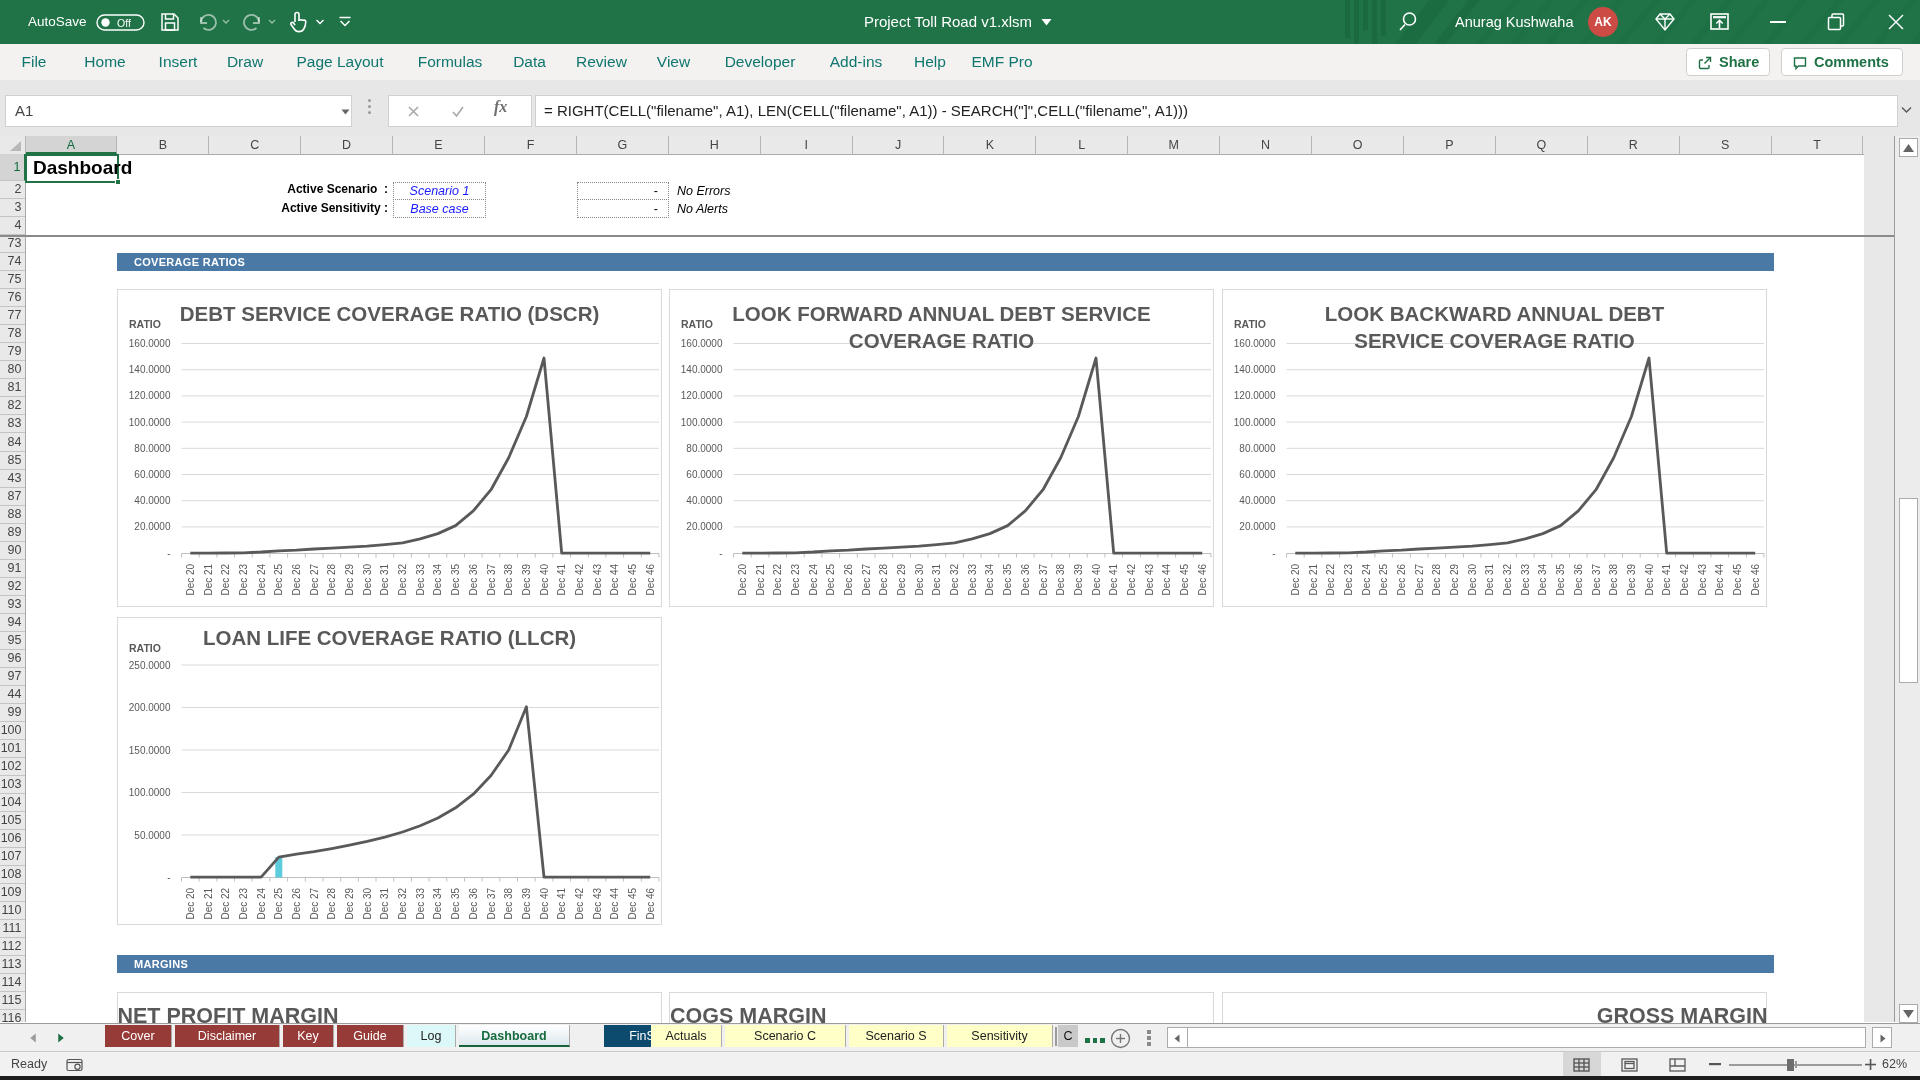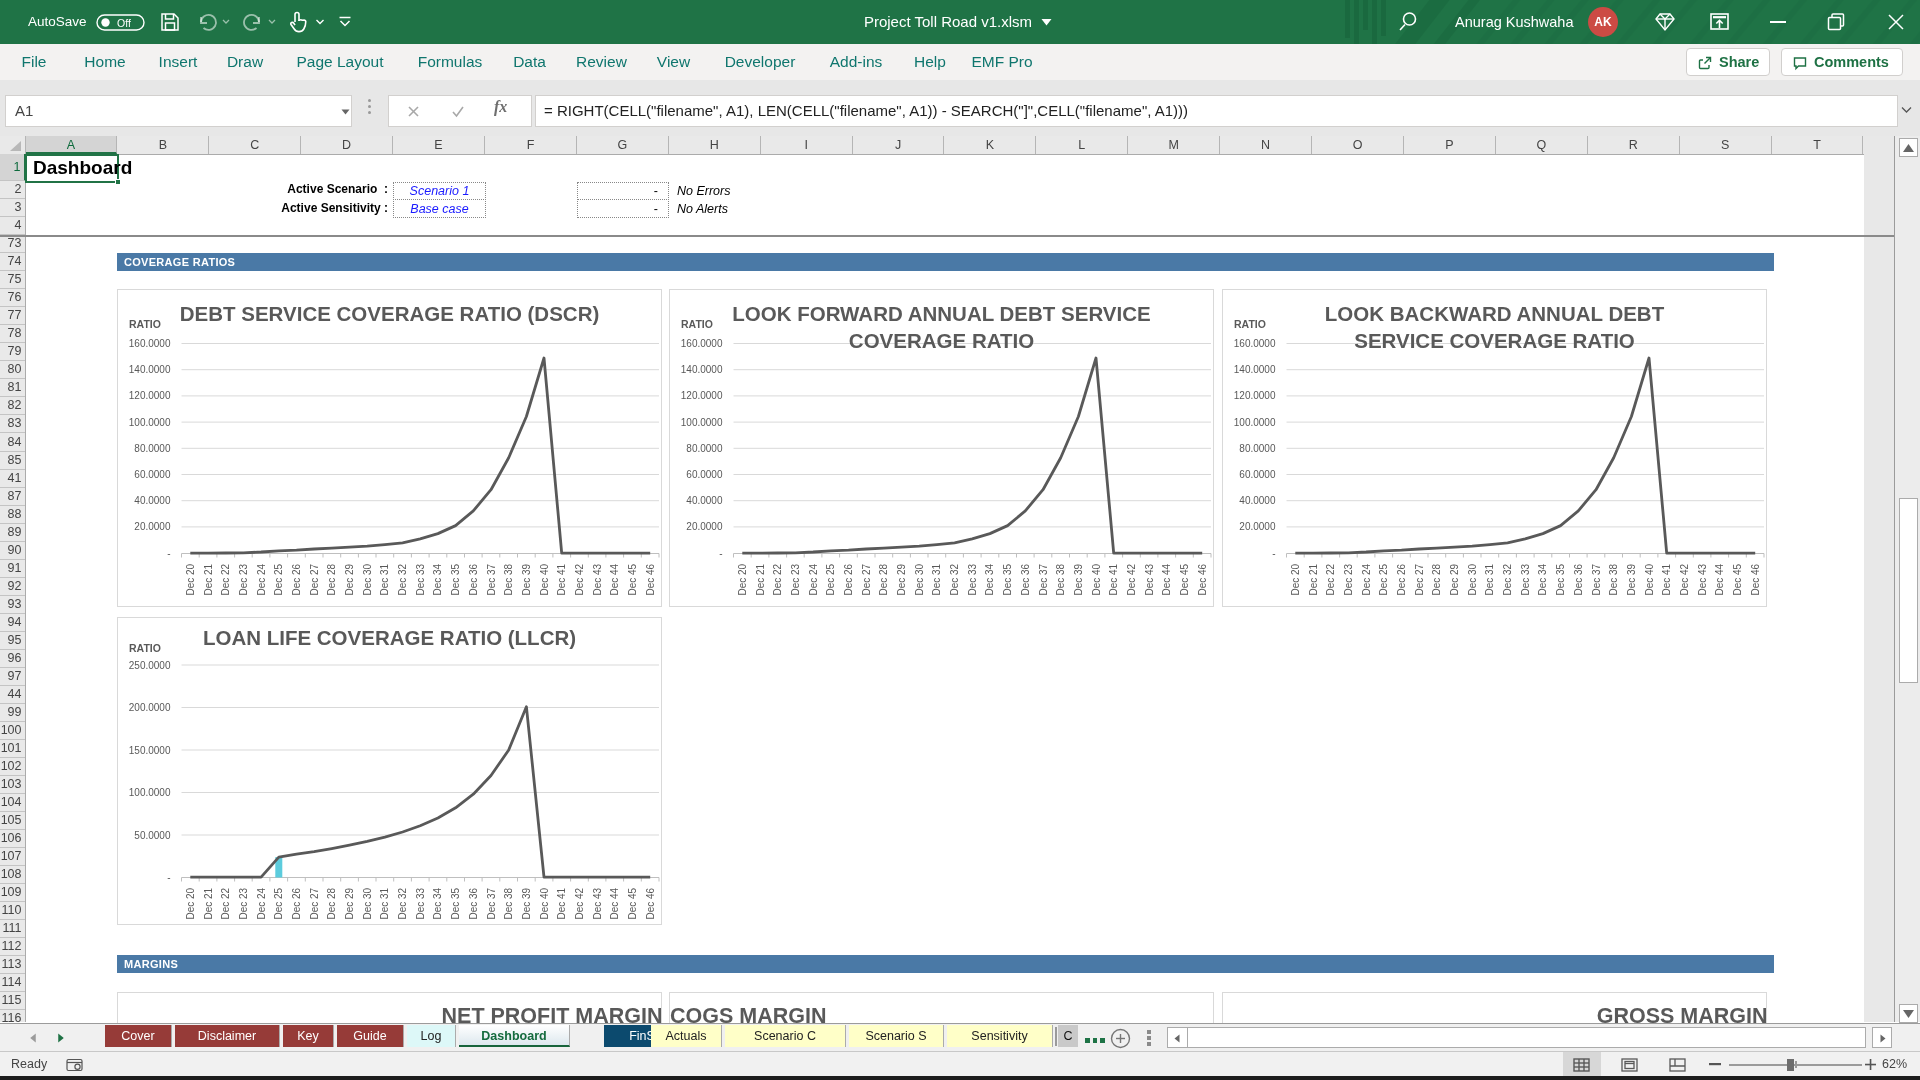--- a/index.html
+++ b/index.html
@@ -11,21 +11,21 @@
 #headers { position:absolute; left:0; top:136px; width:1894px; height:18.5px; background:#E9E9E9; border-bottom:1px solid #ABABAB; }
 .colh { position:absolute; top:0; height:18px; text-align:center; font-size:12.5px; line-height:18px; color:#444; border-right:1px solid #B5B5B5; }
 .colh.sel { background:#D4D4D4; color:#0D6A3C; border-bottom:2px solid #217346; }
 #rowhdr { position:absolute; left:0; top:154.5px; width:25.5px; height:867.5px; background:#E9E9E9; border-right:1px solid #ABABAB; }
 .rowh { position:absolute; left:0; width:24.5px; text-align:right; padding-right:3px; font-size:12.5px; color:#444; border-bottom:1px solid #C4C4C4; }
 .rowh.sel { background:#D4D4D4; color:#0D6A3C; border-right:2px solid #217346; width:25.5px; }
 #grid { position:absolute; left:25.5px; top:154.5px; width:1838.5px; height:867.5px; background:#fff; overflow:hidden; }
 #offgrid { position:absolute; left:1864px; top:136px; width:30px; height:886px; background:#E8E8E8; }
 #freeze { position:absolute; left:0; top:235px; width:1894px; height:2px; background:#8A8A8A; }
 .chart { position:absolute; }
-.banner { position:absolute; left:117px; width:1657px; height:18px; background:#4A79A6; color:#fff; font-size:11px; font-weight:bold; line-height:18px; padding-left:7px; letter-spacing:.3px; }
+.banner { position:absolute; left:117px; width:1657px; height:18px; background:#4A79A6; color:#fff; font-size:11px; font-weight:bold; line-height:18px; padding-left:17px; letter-spacing:.3px; }
 #vscroll { position:absolute; left:1894px; top:136px; width:26px; height:886px; background:#ECECEC; border-left:1px solid #9B9B9B; }
 #tabrow { position:absolute; left:0; top:1022.5px; width:1920px; height:28.5px; background:#F0F0F0; border-top:1px solid #9B9B9B; }
 .stab { position:absolute; top:1.5px; height:22px; line-height:22px; font-size:12.5px; text-align:center; color:#222; border-right:1px solid #ABABAB; }
 #statusbar { position:absolute; left:0; top:1051px; width:1920px; height:25px; background:#F1F1F1; border-top:1px solid #C8C8C8; }
 #bottomstrip { position:absolute; left:0; top:1076px; width:1920px; height:4px; background:#1D1D1D; }
 text { font-family:"Liberation Sans",sans-serif; }
 </style></head>
 <body>
 
 <div id="titlebar">
@@ -226,21 +226,21 @@
     <div class="rowh" style="top:134.8px;height:18.02px;line-height:17.02px">76</div>
     <div class="rowh" style="top:152.8px;height:18.02px;line-height:17.02px">77</div>
     <div class="rowh" style="top:170.8px;height:18.02px;line-height:17.02px">78</div>
     <div class="rowh" style="top:188.8px;height:18.02px;line-height:17.02px">79</div>
     <div class="rowh" style="top:206.9px;height:18.02px;line-height:17.02px">80</div>
     <div class="rowh" style="top:224.9px;height:18.02px;line-height:17.02px">81</div>
     <div class="rowh" style="top:242.9px;height:18.02px;line-height:17.02px">82</div>
     <div class="rowh" style="top:260.9px;height:18.02px;line-height:17.02px">83</div>
     <div class="rowh" style="top:279.0px;height:18.02px;line-height:17.02px">84</div>
     <div class="rowh" style="top:297.0px;height:18.02px;line-height:17.02px">85</div>
-    <div class="rowh" style="top:315.0px;height:18.02px;line-height:17.02px">41</div>
+    <div class="rowh" style="top:315.0px;height:18.02px;line-height:17.02px">43</div>
     <div class="rowh" style="top:333.0px;height:18.02px;line-height:17.02px">87</div>
     <div class="rowh" style="top:351.1px;height:18.02px;line-height:17.02px">88</div>
     <div class="rowh" style="top:369.1px;height:18.02px;line-height:17.02px">89</div>
     <div class="rowh" style="top:387.1px;height:18.02px;line-height:17.02px">90</div>
     <div class="rowh" style="top:405.1px;height:18.02px;line-height:17.02px">91</div>
     <div class="rowh" style="top:423.2px;height:18.02px;line-height:17.02px">92</div>
     <div class="rowh" style="top:441.2px;height:18.02px;line-height:17.02px">93</div>
     <div class="rowh" style="top:459.2px;height:18.02px;line-height:17.02px">94</div>
     <div class="rowh" style="top:477.2px;height:18.02px;line-height:17.02px">95</div>
     <div class="rowh" style="top:495.3px;height:18.02px;line-height:17.02px">96</div>
@@ -591,21 +591,21 @@
     <text x="430.5" y="302.5" font-size="10" fill="#595959" transform="rotate(-90 430.5 302.5)">Dec 40</text>
     <text x="448.2" y="302.5" font-size="10" fill="#595959" transform="rotate(-90 448.2 302.5)">Dec 41</text>
     <text x="465.9" y="302.5" font-size="10" fill="#595959" transform="rotate(-90 465.9 302.5)">Dec 42</text>
     <text x="483.6" y="302.5" font-size="10" fill="#595959" transform="rotate(-90 483.6 302.5)">Dec 43</text>
     <text x="501.3" y="302.5" font-size="10" fill="#595959" transform="rotate(-90 501.3 302.5)">Dec 44</text>
     <text x="519.0" y="302.5" font-size="10" fill="#595959" transform="rotate(-90 519.0 302.5)">Dec 45</text>
     <text x="536.7" y="302.5" font-size="10" fill="#595959" transform="rotate(-90 536.7 302.5)">Dec 46</text>
   </svg>
 
 <div class="abs" style="left:116.5px;top:991.5px;width:545px;height:31px;background:#fff;border:1px solid #D9D9D9;border-bottom:none;overflow:hidden">
-  <div class="abs" style="left:0;top:11px;width:545px;text-align:right;font-size:21.5px;font-weight:bold;color:#595959">NET PROFIT MARGIN</div>
+  <div class="abs" style="left:0;top:11px;width:545px;text-align:left;font-size:21.5px;font-weight:bold;color:#595959">NET PROFIT MARGIN</div>
   <div class="abs" style="left:11px;top:28px;font-size:10.5px;font-weight:bold;color:#595959">%</div>
 </div>
 <div class="abs" style="left:669px;top:991.5px;width:545px;height:31px;background:#fff;border:1px solid #D9D9D9;border-bottom:none;overflow:hidden">
   <div class="abs" style="left:0;top:11px;width:545px;text-align:left;font-size:21.5px;font-weight:bold;color:#595959">COGS MARGIN</div>
   <div class="abs" style="left:11px;top:28px;font-size:10.5px;font-weight:bold;color:#595959">%</div>
 </div>
 <div class="abs" style="left:1221.5px;top:991.5px;width:545px;height:31px;background:#fff;border:1px solid #D9D9D9;border-bottom:none;overflow:hidden">
   <div class="abs" style="left:0;top:11px;width:545px;text-align:right;font-size:21.5px;font-weight:bold;color:#595959">GROSS MARGIN</div>
   <div class="abs" style="left:11px;top:28px;font-size:10.5px;font-weight:bold;color:#595959">%</div>
 </div>

